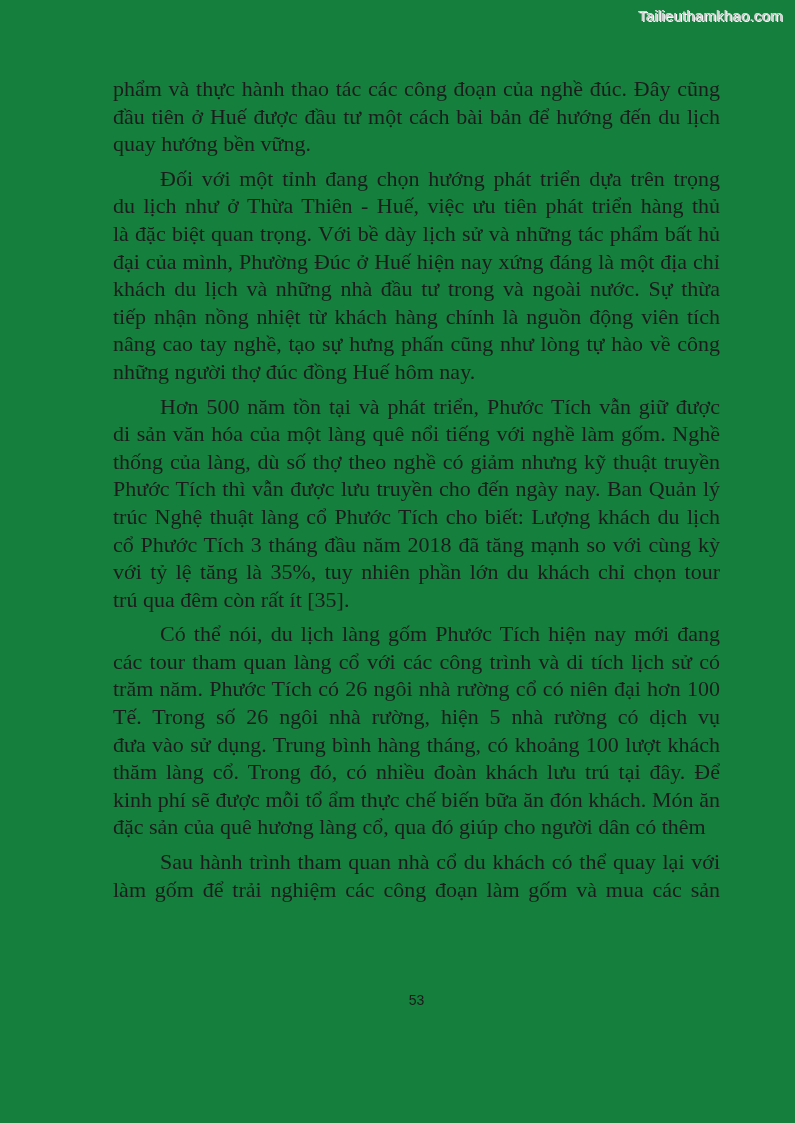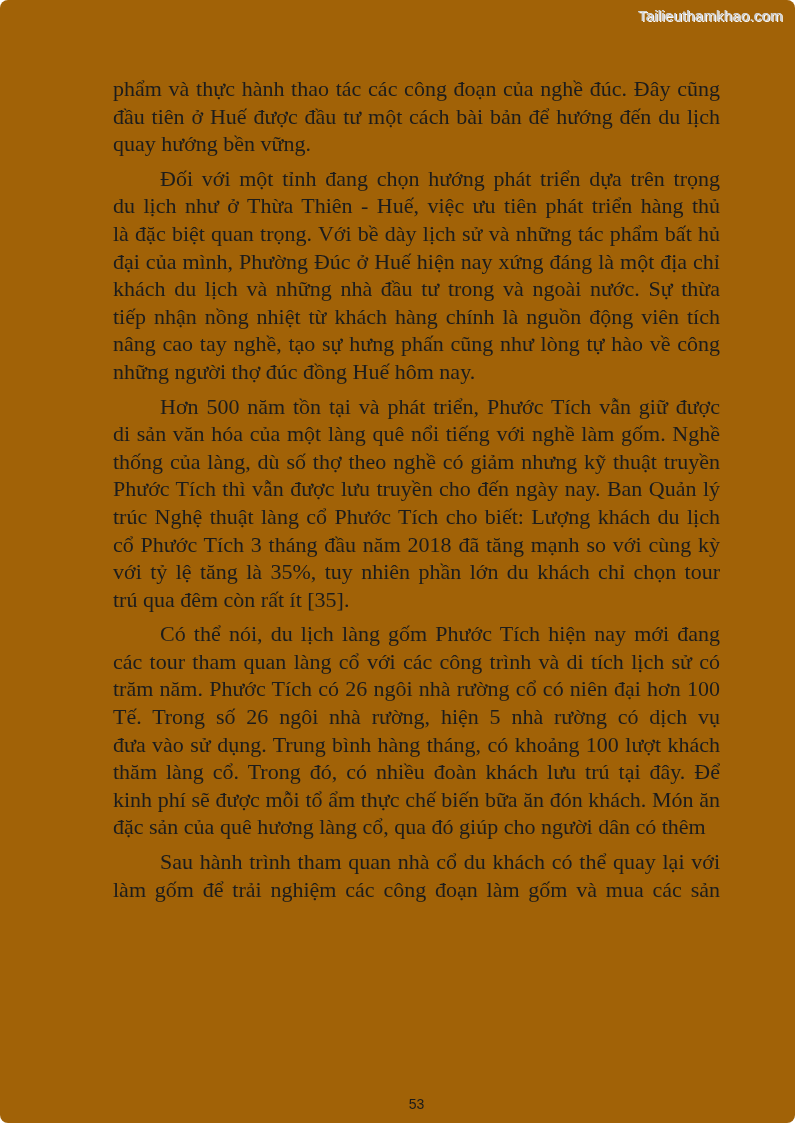--- a/index.html
+++ b/index.html
@@ -11,22 +11,21 @@
     height: 1123px;
     background: #ffffff;
     position: relative;
     overflow: hidden;
     font-family: "Liberation Serif", "DejaVu Serif", serif;
     color: #1c1c1c;
   }
   .page {
     position: absolute;
     inset: 0;
-    background: #a16207;
-    border-radius: 8px;
+    background: #15803d;
   }
   .watermark {
     position: absolute;
     top: 7px;
     right: 12px;
     font-family: "Liberation Sans", "DejaVu Sans", sans-serif;
     font-size: 15px;
     color: #d2d2d2;
     text-shadow: 1px 1px 0 #ffffff, -0.5px -0.5px 0 #c6c6c6;
     letter-spacing: 0.2px;
@@ -57,21 +56,21 @@
   .line.indent {
     text-indent: 47px;
     margin-top: 7px;
   }
   .paragraph.heading .line {
     font-style: italic;
   }
   .page-number {
     position: absolute;
     left: 113px;
-    top: 1096px;
+    top: 992px;
     width: 607px;
     text-align: center;
     font-family: "Liberation Sans", "DejaVu Sans", sans-serif;
     font-size: 14px;
     color: #1a1a1a;
   }
 </style>
 </head>
 <body>
 

